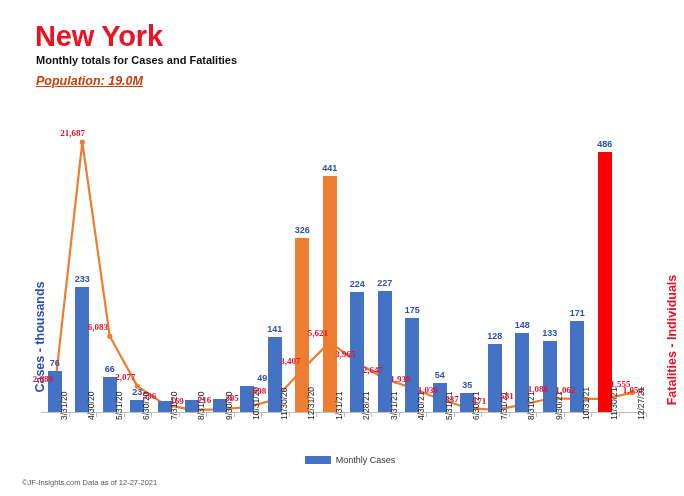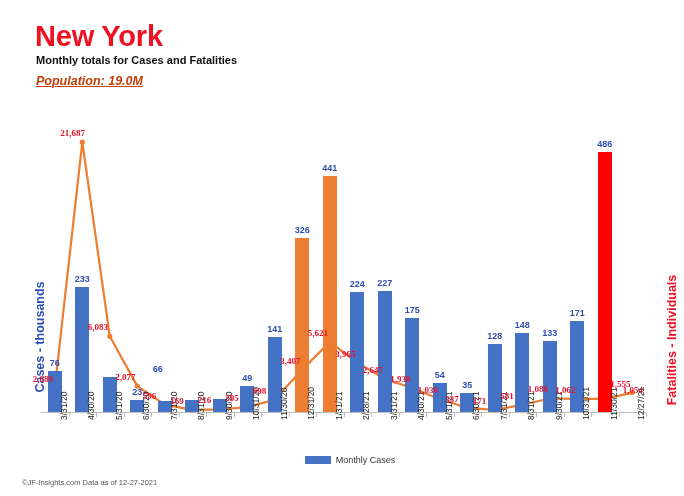--- a/index.html
+++ b/index.html
@@ -158,21 +158,21 @@
     <div class="barlabel" style="left: 26.75px; width: 40px; top: 358.342px;">76</div>
     <div class="linelabel" style="left: 24.75px; width: 44px; top: 373.984px;">2,689</div>
     <div class="xlabel" style="left: 50.75px; top: 420px;">3/31/20</div>
     <div class="tick" style="left: 88px;"></div>
     <div class="bar" style="left: 67.1px; width: 14.3px; height: 124.65px; top: 287.35px; position: absolute; background: rgb(68, 114, 196);"></div>
     <div class="barlabel" style="left: 54.25px; width: 40px; top: 274.35px;">233</div>
     <div class="linelabel" style="left: 52.25px; width: 44px; top: 128px;">21,687</div>
     <div class="xlabel" style="left: 78.25px; top: 420px;">4/30/20</div>
     <div class="tick" style="left: 115.5px;"></div>
     <div class="bar" style="left: 94.6px; width: 14.3px; height: 35.3086px; top: 376.691px; position: absolute; background: rgb(68, 114, 196);"></div>
-    <div class="barlabel" style="left: 81.75px; width: 40px; top: 363.691px; padding-left: 48px;">66</div>
+    <div class="barlabel" style="left: 81.75px; width: 40px; top: 363.691px;">66</div>
     <div class="linelabel" style="left: 79.75px; width: 44px; top: 322.268px;">6,083</div>
     <div class="xlabel" style="left: 105.75px; top: 420px;">5/31/20</div>
     <div class="tick" style="left: 143px;"></div>
     <div class="bar" style="left: 122.1px; width: 14.3px; height: 12.3045px; top: 399.695px; position: absolute; background: rgb(68, 114, 196);"></div>
     <div class="barlabel" style="left: 109.25px; width: 40px; top: 386.695px;">23</div>
     <div class="linelabel" style="left: 107.25px; width: 44px; top: 372.142px;">2,077</div>
     <div class="xlabel" style="left: 133.25px; top: 420px;">6/30/20</div>
     <div class="tick" style="left: 170.5px;"></div>
     <div class="bar" style="left: 149.6px; width: 14.3px; height: 11.2346px; top: 400.765px; position: absolute; background: rgb(68, 114, 196);"></div>
     <div class="linelabel" style="left: 134.75px; width: 44px; top: 390.58px;">596</div>
@@ -180,21 +180,21 @@
     <div class="tick" style="left: 198px;"></div>
     <div class="bar" style="left: 177.1px; width: 14.3px; height: 11.7695px; top: 400.23px; position: absolute; background: rgb(68, 114, 196);"></div>
     <div class="linelabel" style="left: 162.25px; width: 44px; top: 395.896px;">169</div>
     <div class="xlabel" style="left: 188.25px; top: 420px;">8/31/20</div>
     <div class="tick" style="left: 225.5px;"></div>
     <div class="bar" style="left: 204.6px; width: 14.3px; height: 12.8395px; top: 399.16px; position: absolute; background: rgb(68, 114, 196);"></div>
     <div class="linelabel" style="left: 189.75px; width: 44px; top: 395.311px;">216</div>
     <div class="xlabel" style="left: 215.75px; top: 420px;">9/30/20</div>
     <div class="tick" style="left: 253px;"></div>
     <div class="bar" style="left: 232.1px; width: 14.3px; height: 26.214px; top: 385.786px; position: absolute; background: rgb(68, 114, 196);"></div>
-    <div class="barlabel" style="left: 219.25px; width: 40px; top: 372.786px;">49</div>
+    <div class="barlabel" style="left: 219.25px; width: 40px; top: 372.786px; text-align: right;">49</div>
     <div class="linelabel" style="left: 217.25px; width: 44px; top: 393.082px;">395</div>
     <div class="xlabel" style="left: 243.25px; top: 420px;">10/31/20</div>
     <div class="tick" style="left: 280.5px;"></div>
     <div class="bar" style="left: 259.6px; width: 14.3px; height: 75.4321px; top: 336.568px; position: absolute; background: rgb(68, 114, 196);"></div>
     <div class="barlabel" style="left: 246.75px; width: 40px; top: 323.568px;">141</div>
     <div class="linelabel" style="left: 244.75px; width: 44px; top: 385.575px;">998</div>
     <div class="xlabel" style="left: 270.75px; top: 420px;">11/30/20</div>
     <div class="tick" style="left: 308px;"></div>
     <div class="bar" style="left: 287.1px; width: 14.3px; height: 174.403px; top: 237.597px; position: absolute; background: rgb(237, 125, 49);"></div>
     <div class="barlabel" style="left: 274.25px; width: 40px; top: 224.597px;">326</div>

